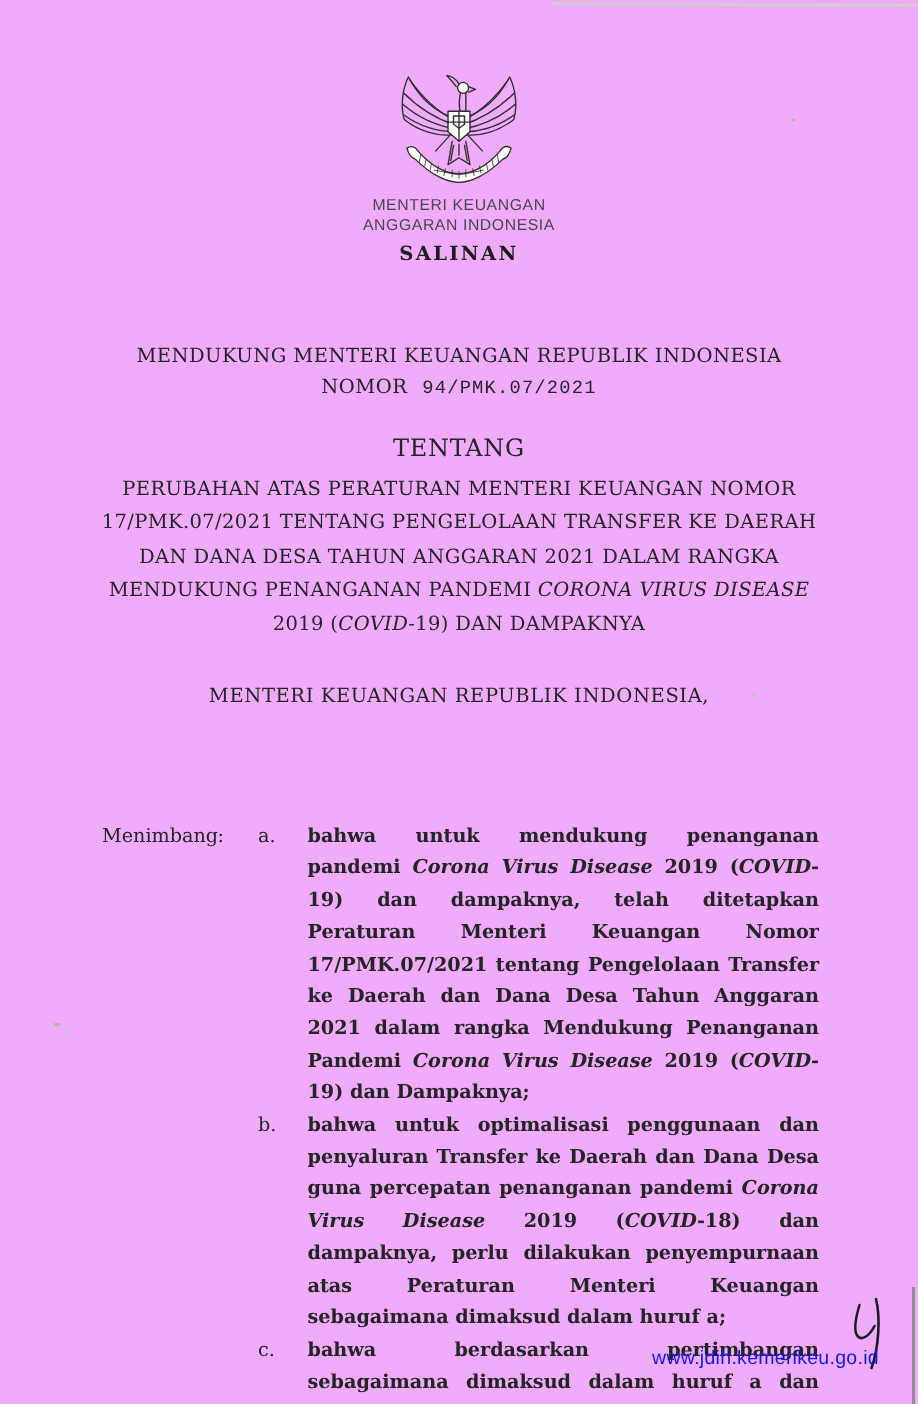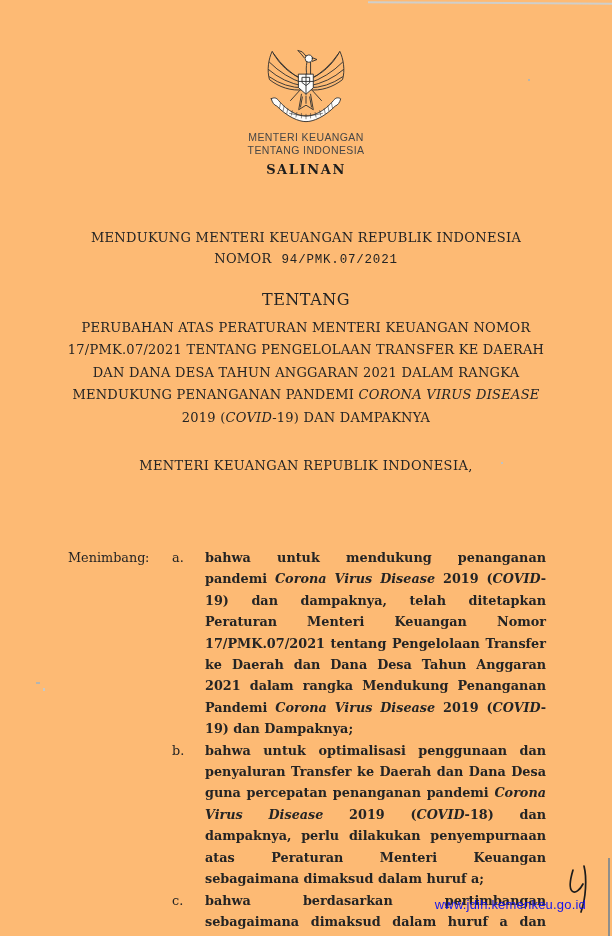--- a/index.html
+++ b/index.html
@@ -1,18 +1,18 @@
 <!DOCTYPE html>
 <html><head>
 <meta charset="utf-8">
 <style>
   html,body{margin:0;padding:0;background:#e8e8e8;}
   .page{
     position:relative;width:612px;height:936px;margin:0 auto;
-    background:#fdba74;overflow:hidden;
+    background:#f0abfc;overflow:hidden;
     font-family:"DejaVu Serif", serif;color:#242424;
   }
   
   .letterhead{position:absolute;top:44px;left:0;width:100%;text-align:center;}
   .emblem{display:block;margin:0 auto;}
   .ministry{
     font-family:"Liberation Sans", sans-serif;font-size:10.5px;line-height:12.5px;
     color:#474747;letter-spacing:.4px;margin-top:3px;
   }
   .salinan{
@@ -109,21 +109,21 @@
         <path d="M41,51 L31,62"></path>
           <path d="M55,51 L65,62"></path>
 
         <path d="M10,60 C13,58 16,59 18,62 C28,74 40,79 48,79 C56,79 68,74 78,62 C80,59 83,58 86,60 C85,64 83,67 80,68 C68,80 56,85 48,85 C40,85 28,80 16,68 C13,67 11,64 10,60 Z" fill="#fdfdfc"></path>
         <path d="M20,65 L19,70 M24,68 L23,73 M28,71 L27,76 M33,73 L32,78 M38,75 L37,80 M43,76 L43,81 M48,77 L48,82 M53,76 L53,81 M58,75 L59,80 M63,73 L64,78 M68,71 L69,76 M72,68 L73,73 M76,65 L77,70" stroke-width="0.6"></path>
         <path d="M30,76 Q48,81 66,76" stroke-width="0.6"></path>
       </g>
     </svg>
     <div class="ministry">
       <div>MENTERI KEUANGAN</div>
-      <div>TENTANG INDONESIA</div>
+      <div>ANGGARAN INDONESIA</div>
     </div>
     <div class="salinan">SALINAN</div>
   </div>
 
   <div class="titleblock">
     <div class="t-line1">MENDUKUNG MENTERI KEUANGAN REPUBLIK INDONESIA</div>
     <div class="t-nomor">
       <span>NOMOR</span><span class="num">94/PMK.07/2021</span>
     </div>
     <div class="t-tentang">TENTANG</div>

